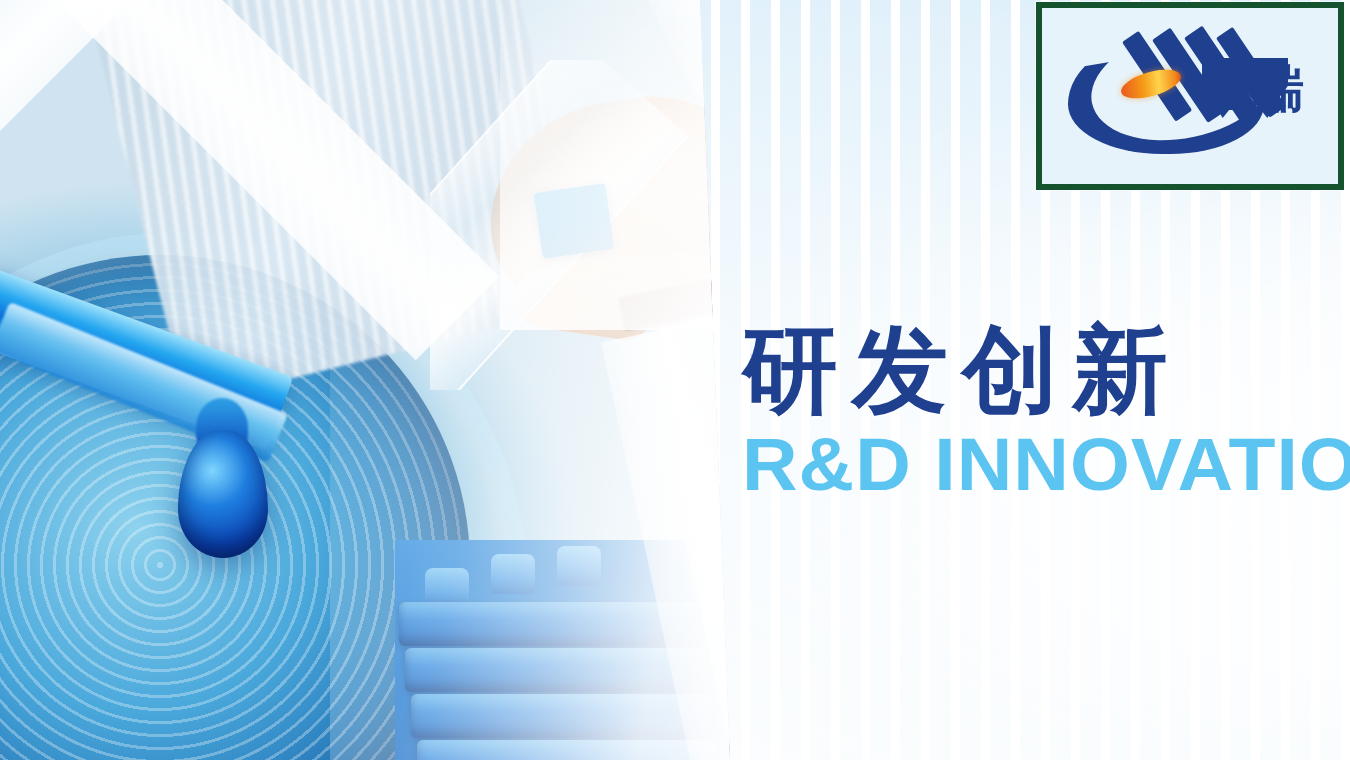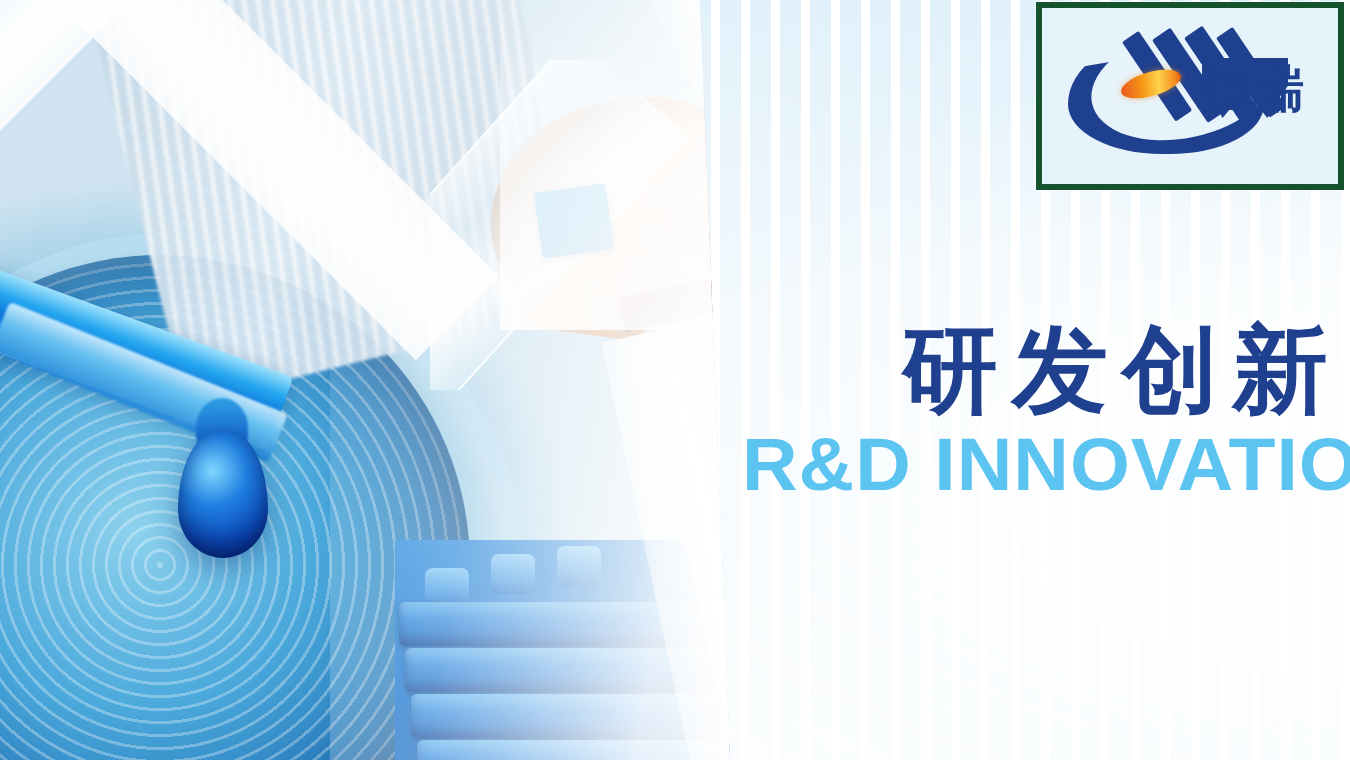--- a/index.html
+++ b/index.html
@@ -192,21 +192,21 @@
     pointer-events:none;
   }
   .veil-top{
     position:absolute;left:500px;top:0;width:420px;height:330px;
     background:linear-gradient(160deg, rgba(255,255,255,.10) 0%, rgba(255,255,255,.70) 45%, rgba(255,255,255,.98) 100%);
     pointer-events:none;
   }
 
   
   .title-block{
-    position:absolute;left:742px;top:322px;width:600px;text-align:right;
+    position:absolute;left:742px;top:322px;width:600px;
   }
   .title-cn{
     font-size:96px;line-height:1.0;
     font-weight:bold;
     letter-spacing:14px;
     color:#1f3f8f;
     white-space:nowrap;
     text-shadow:0 2px 0 rgba(255,255,255,.55);
   }
   .title-en{

